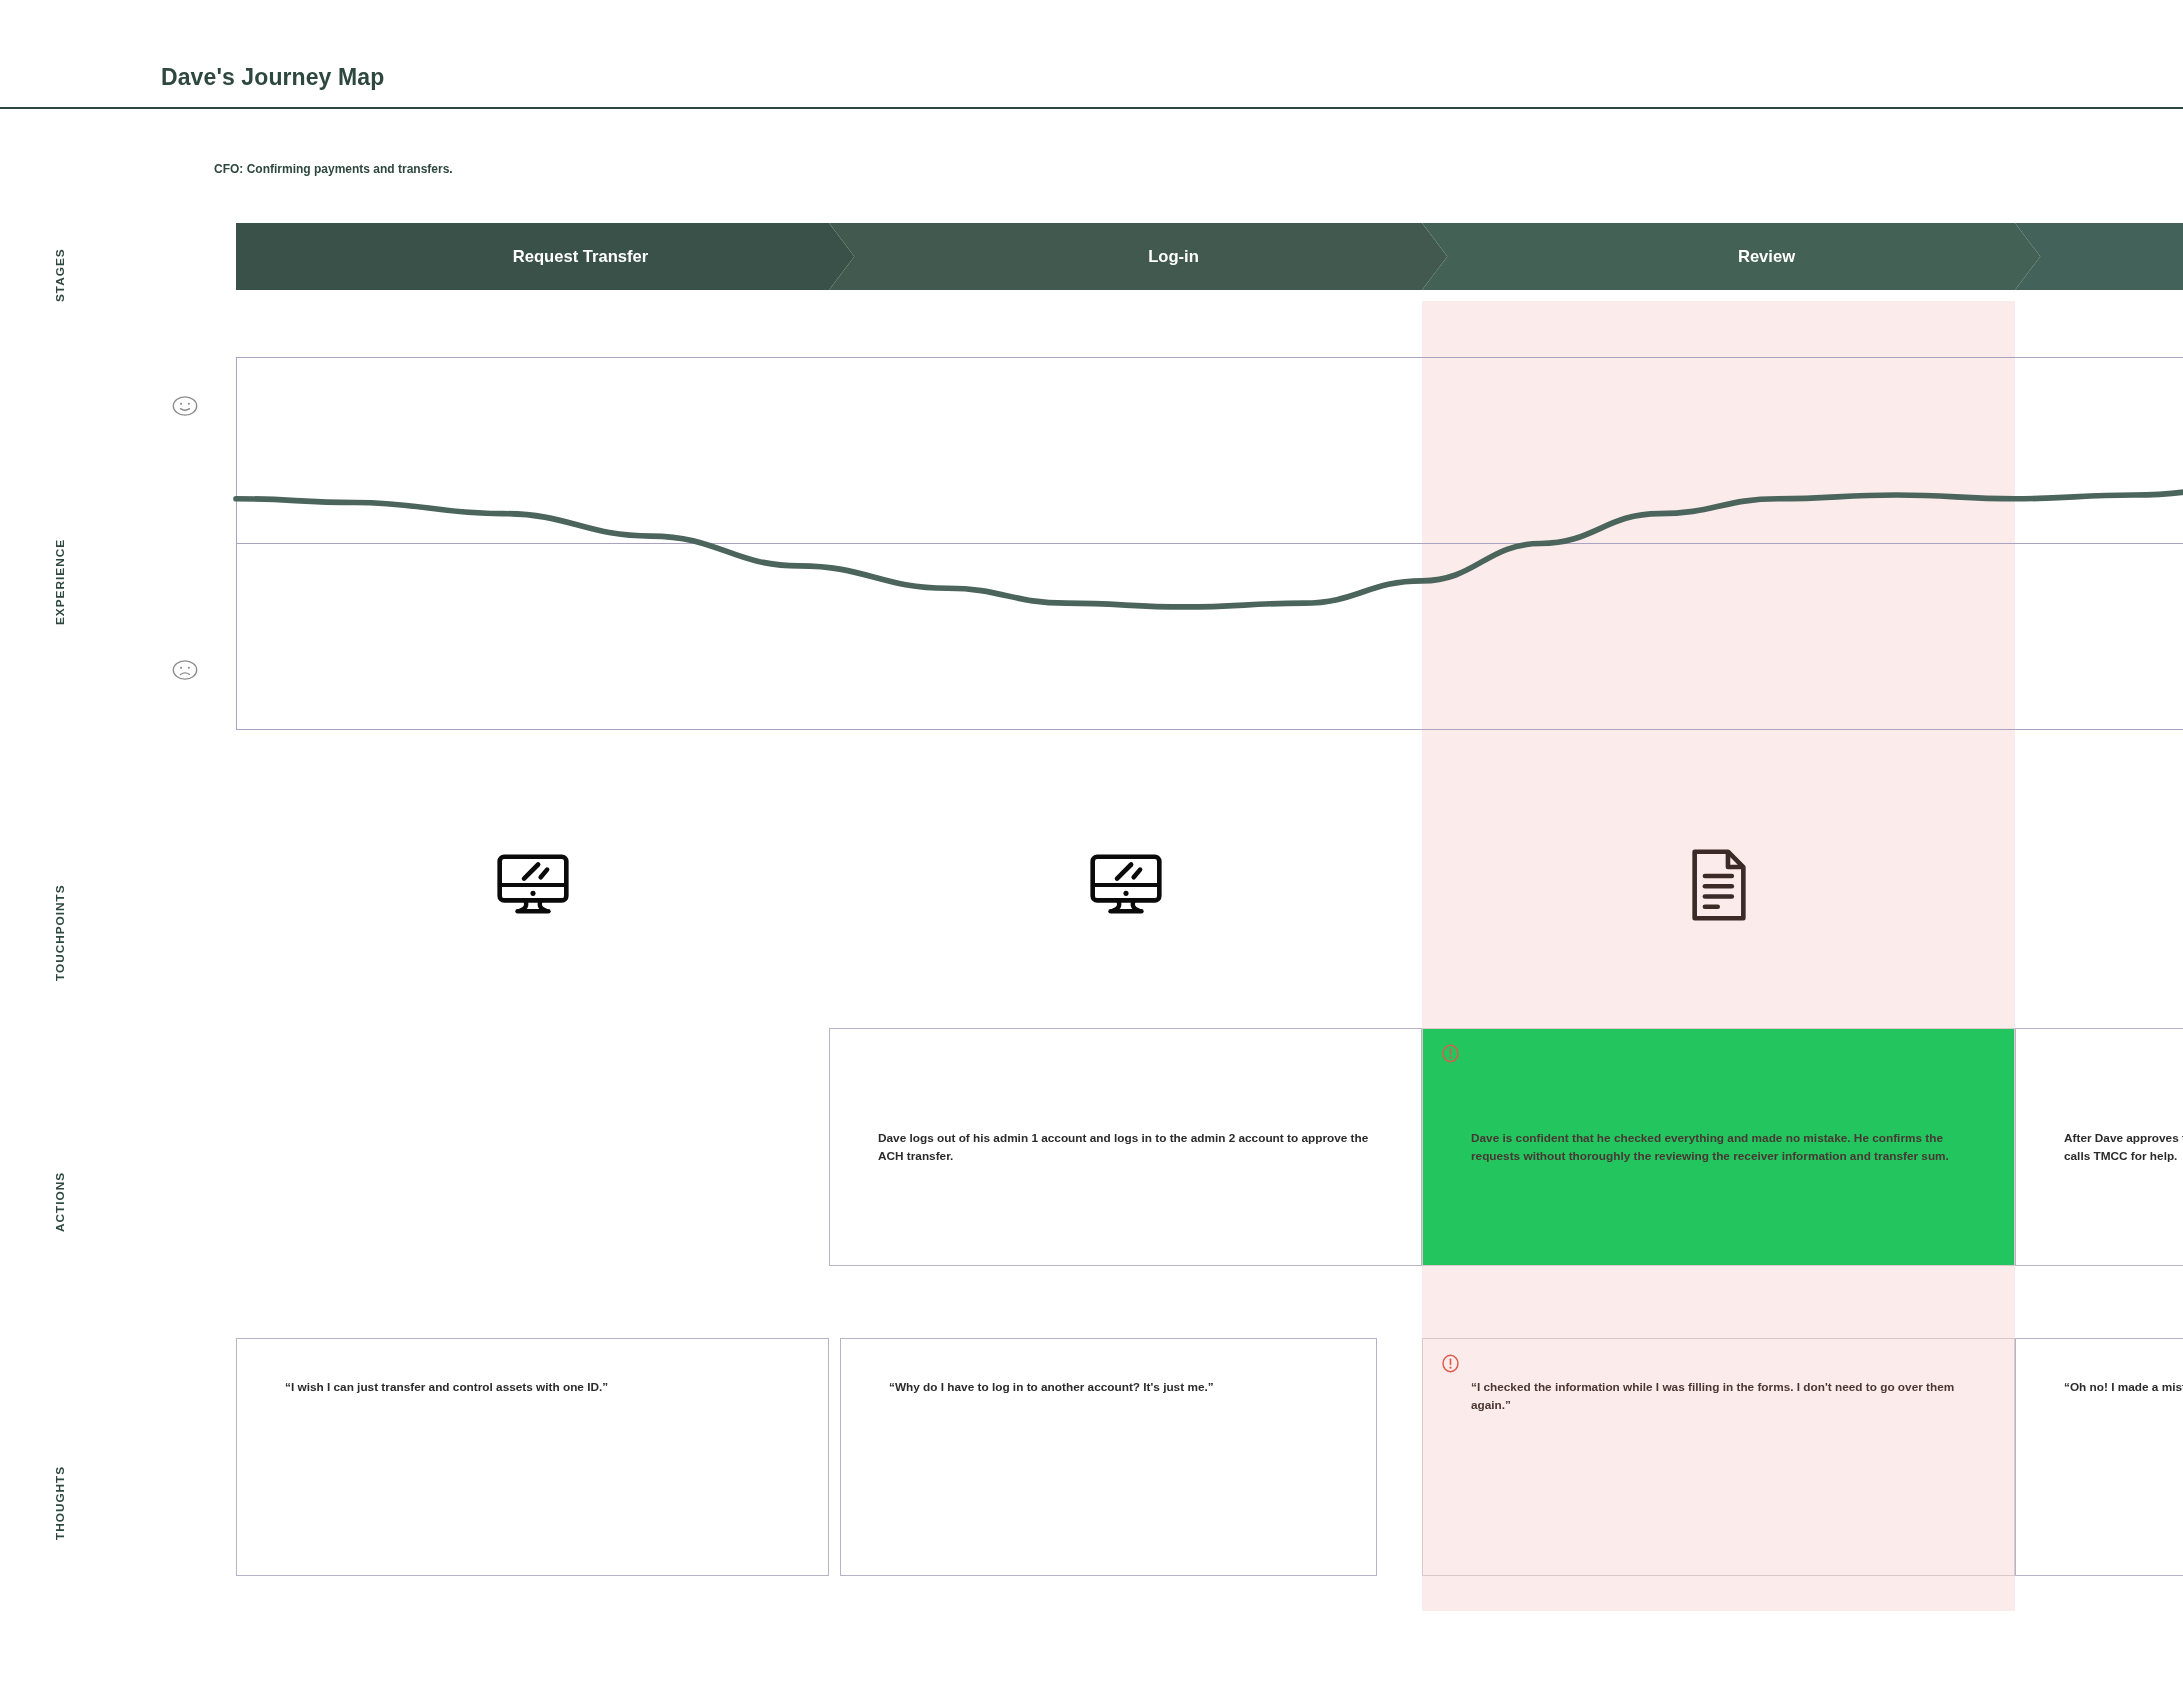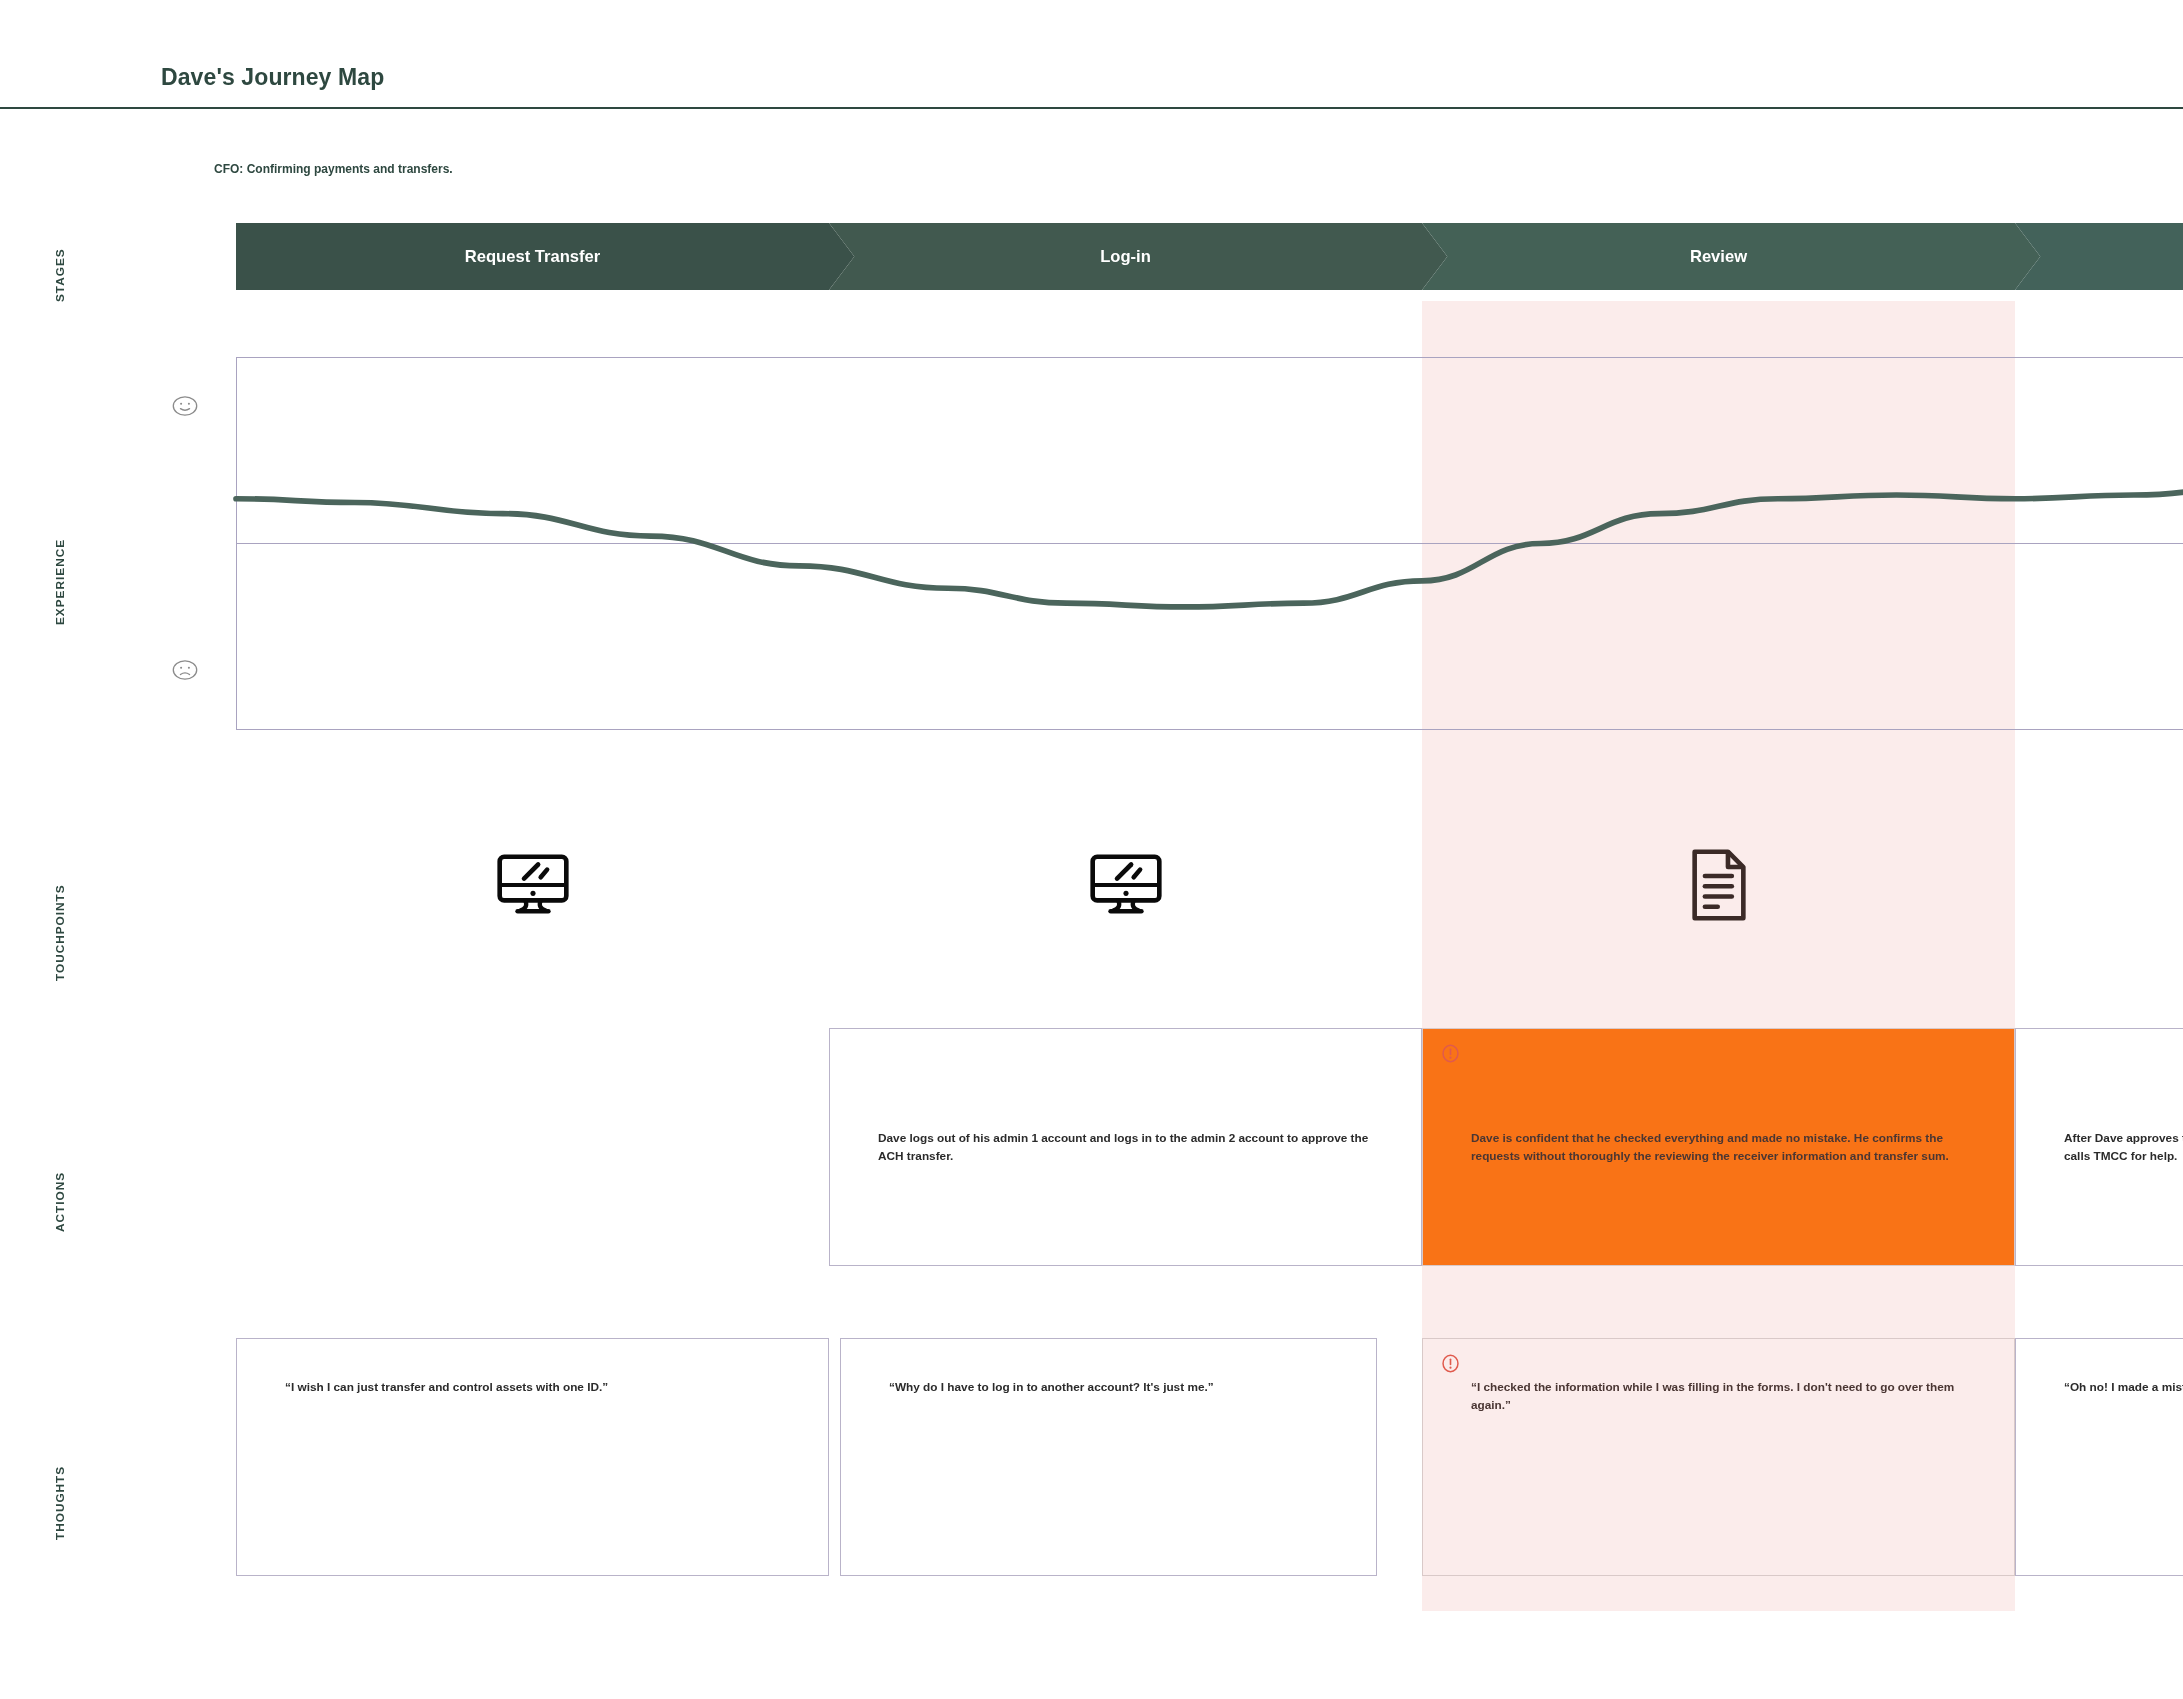--- a/index.html
+++ b/index.html
@@ -26,21 +26,21 @@
 
   
   .band { position:absolute; top:301px; height:1310px;
      background:#fbeceb; z-index:0; }
 
   
   #stages { position:absolute; left:236px; top:223px; width:2965px;
      height:67px; z-index:3; }
   .stage-label { position:absolute; top:0; height:67px; display:flex;
      align-items:center; justify-content:center; color:#ffffff;
-     font-size:16.6px; font-weight:bold; }
+     font-size:16.6px; font-weight:bold;margin-left:48px; }
 
   
   #experience { position:absolute; left:236px; top:357px; width:2965px;
      height:373px; z-index:2; }
   #exp-grid { position:absolute; inset:0; }
   .gridline { position:absolute; left:0; width:2965px; height:0.9px;
      background:#a9a3c0; }
   .gridside { position:absolute; top:0; width:0.9px; height:373px;
      background:#a9a3c0; }
   .face { position:absolute; left:172px; width:26px; height:26px; z-index:4; }
@@ -167,21 +167,21 @@
       <line x1="21" y1="49" x2="31" y2="49" stroke="#3b2a27" stroke-width="3.6" stroke-linecap="round"></line>
     </svg>
       </div>
       <div class="tp-cell" style="left: 1779px; width: 593px;"></div>
     </div>
 
   <div class="card-row" id="actions-row">
       <div class="card" style="left: 593px; width: 593px;">
         <div class="card-text">Dave logs out of his admin 1 account and logs in to the admin 2 account to approve the ACH transfer.</div>
       </div>
-      <div class="card breakdown" style="left: 1186px; width: 593px; background: #f97316;">
+      <div class="card breakdown" style="left: 1186px; width: 593px; background: #22c55e;">
         <svg class="card-alert" viewBox="0 0 28 28">
     <ellipse cx="14" cy="14" rx="11" ry="12" fill="none" stroke="#e05a4d" stroke-width="2.2"></ellipse>
     <rect x="12.8" y="6.6" width="2.4" height="10" rx="1.2" fill="#e05a4d"></rect>
     <circle cx="14" cy="20.2" r="1.6" fill="#e05a4d"></circle>
   </svg>
         <div class="card-text">Dave is confident that he checked everything and made no mistake. He confirms the requests without thoroughly the reviewing the receiver information and transfer sum.</div>
       </div>
       <div class="card" style="left: 1779px; width: 593px;">
         <div class="card-text">After Dave approves the requests, he finds a mistake/error. It's too late to change and calls TMCC for help.</div>
       </div>

